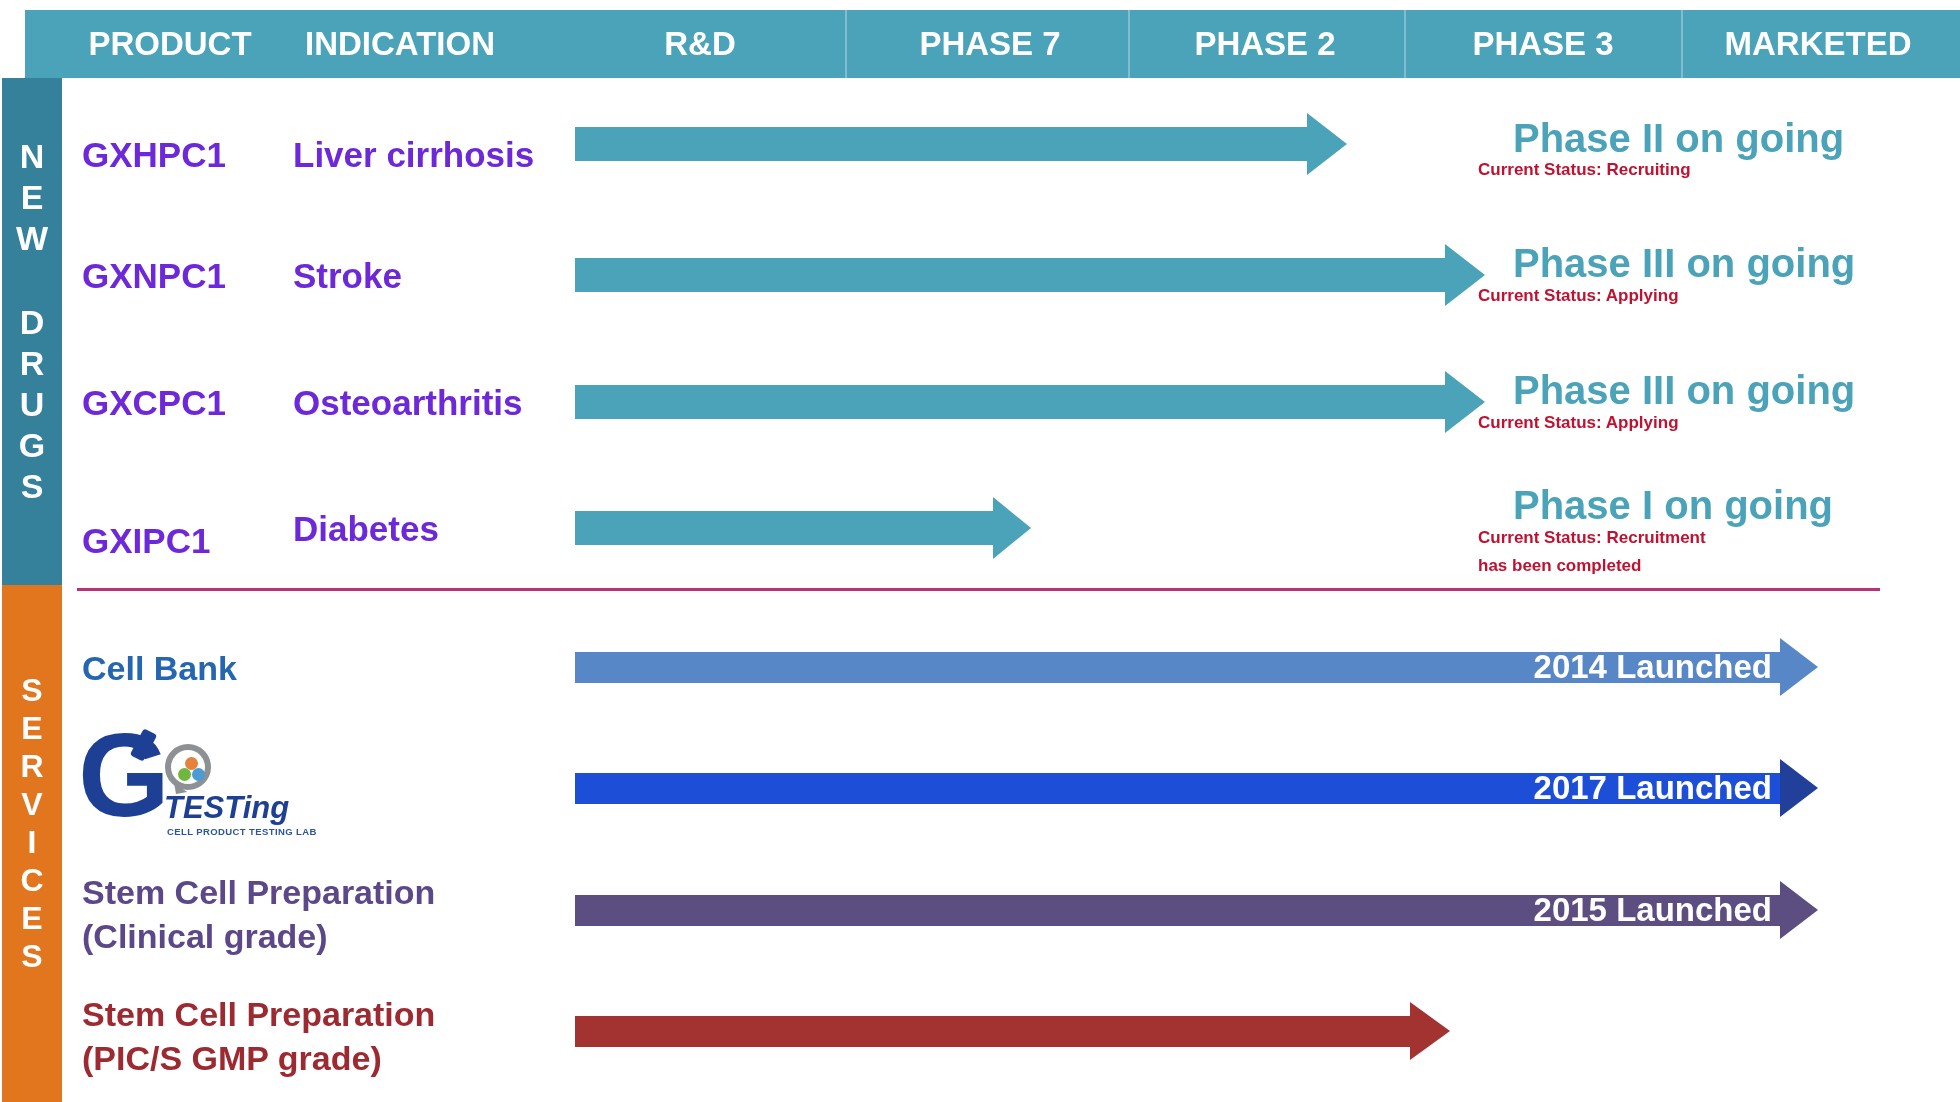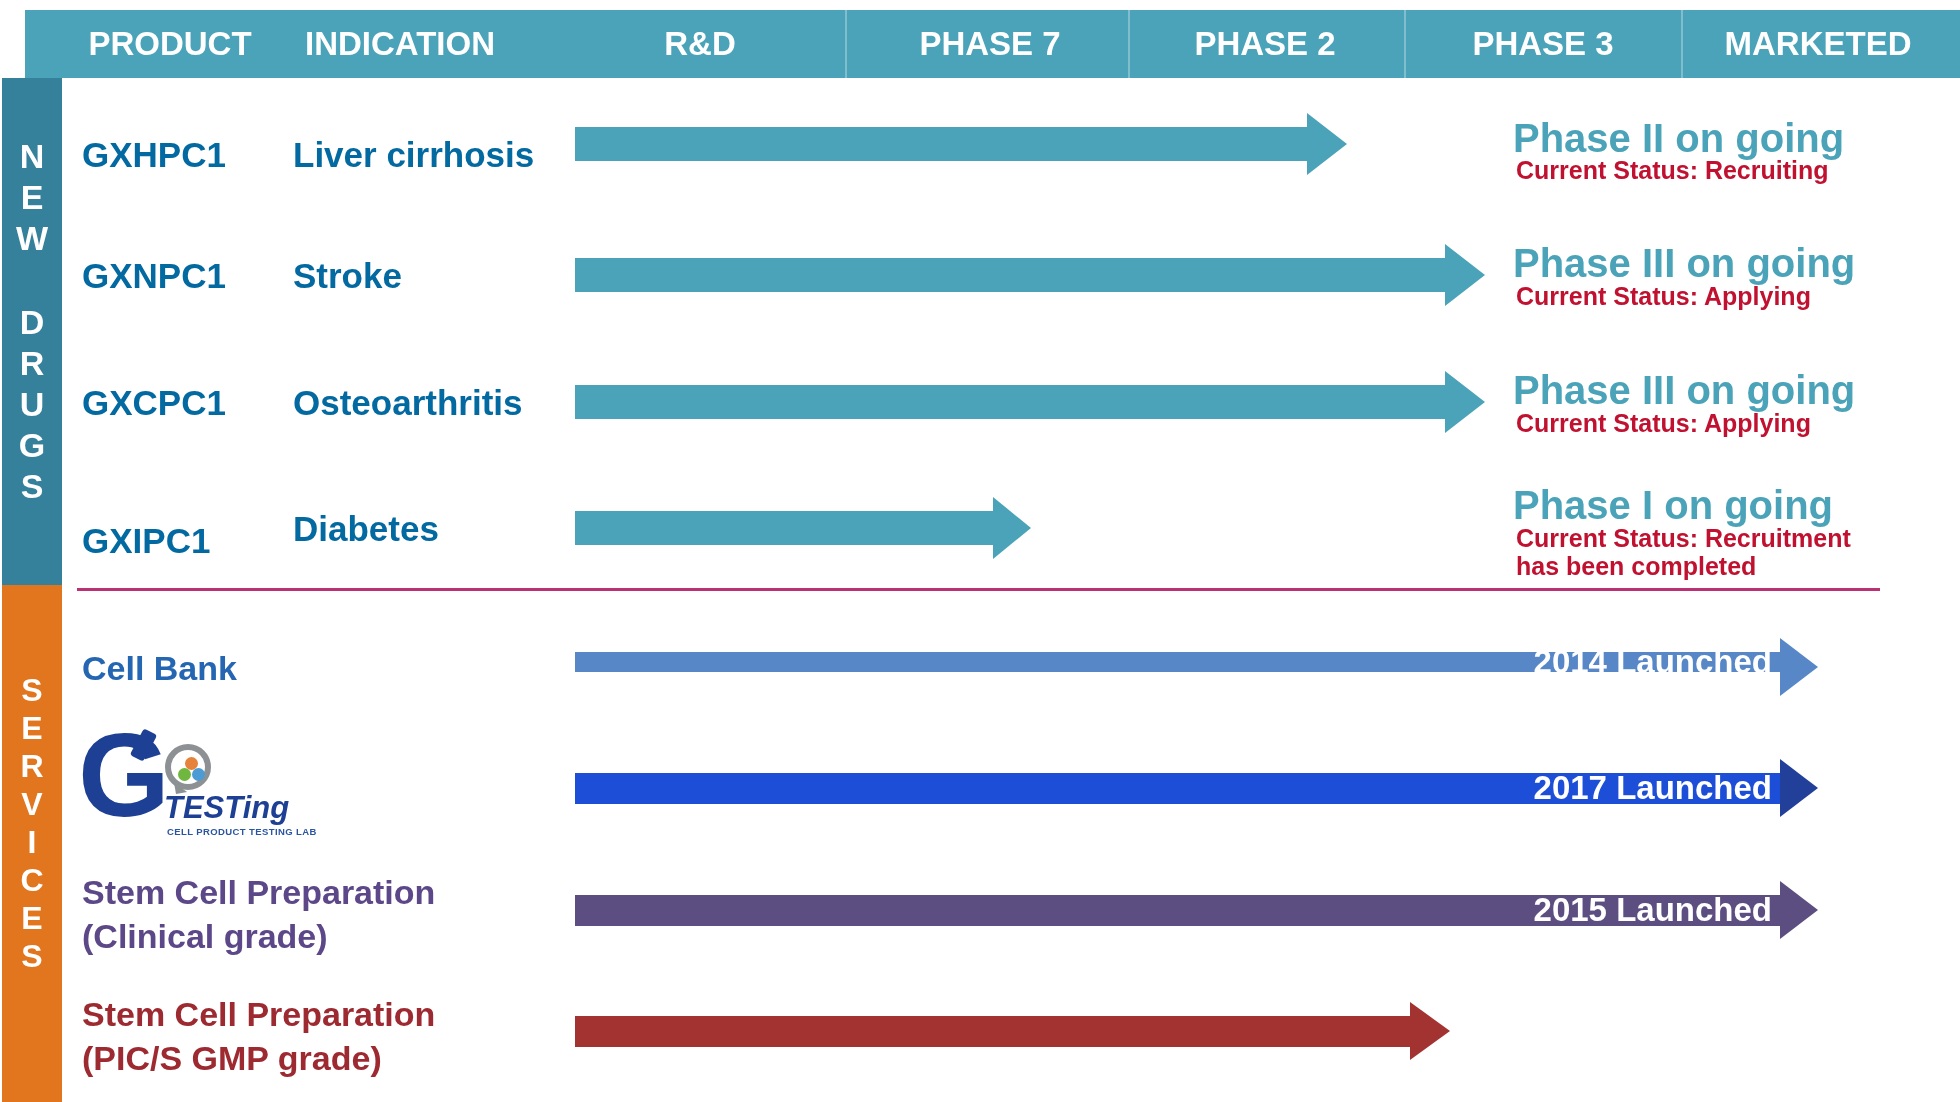--- a/index.html
+++ b/index.html
@@ -15,33 +15,33 @@
   
   .side{position:absolute;left:2px;width:60px;display:flex;flex-direction:column;align-items:center;}
   .side-new{top:78px;height:507px;background:#35809B;padding-top:58px;box-sizing:border-box;}
   .side-services{top:585px;height:517px;background:#E2761F;padding-top:86px;box-sizing:border-box;}
   .letter-col{display:flex;flex-direction:column;align-items:center;}
   .side-new .vletter{line-height:41px;font-size:34px;font-weight:bold;color:#ffffff;}
   .side-services .vletter{line-height:38px;font-size:32px;font-weight:bold;color:#ffffff;}
   .word-gap{height:43px;}
 
   
-  .product,.indication{position:absolute;font-size:35px;font-weight:bold;color:#0369a1;
+  .product,.indication{position:absolute;font-size:35px;font-weight:bold;color:#6d28d9;
         line-height:42px;white-space:nowrap;}
   .product{left:82px;}
   .indication{left:293px;}
   .svc{position:absolute;left:82px;font-size:34px;font-weight:bold;line-height:44px;white-space:nowrap;}
   .c-blue{color:#2566B2;}
   .c-purple{color:#5C4889;}
   .c-red{color:#9E2A31;}
 
   
   .phase{position:absolute;left:1513px;font-size:40px;font-weight:bold;color:#4AA3B8;
          line-height:44px;white-space:nowrap;}
-  .status{position:absolute;left:1516px;font-size:25px;font-weight:bold;color:#C01230;
+  .status{position:absolute;left:1478px;font-size:17px;font-weight:bold;color:#C01230;
           line-height:28px;white-space:nowrap;}
 
   
   .arrow{position:absolute;}
   .abody{position:absolute;left:0;}
   .ahead{position:absolute;top:0;width:0;height:0;}
   .albl{position:absolute;right:8px;top:50%;transform:translateY(-50%);
         color:#ffffff;font-weight:bold;font-size:33px;white-space:nowrap;}
 
   
@@ -183,21 +183,21 @@
       </div>
     <div class="ahead" style="left: 870px; border-top: 31px solid transparent; border-bottom: 31px solid transparent; border-left: 40px solid rgb(74, 163, 184);"></div>
   </div>
   <div class="arrow" style="left: 575px; top: 497px; width: 456px; height: 62px;">
     <div class="abody" style="top: 14px; height: 34px; width: 418px; background: rgb(74, 163, 184);">
         <span class="albl"></span>
       </div>
     <div class="ahead" style="left: 418px; border-top: 31px solid transparent; border-bottom: 31px solid transparent; border-left: 38px solid rgb(74, 163, 184);"></div>
   </div>
   <div class="arrow" style="left: 575px; top: 638px; width: 1243px; height: 58px;">
-    <div class="abody" style="top: 13.5px; height: 20px; width: 1205px; background: rgb(87, 135, 199);">
+    <div class="abody" style="top: 13.5px; height: 31px; width: 1205px; background: rgb(87, 135, 199);">
         <span class="albl">2014 Launched</span>
       </div>
     <div class="ahead" style="left: 1205px; border-top: 29px solid transparent; border-bottom: 29px solid transparent; border-left: 38px solid rgb(87, 135, 199);"></div>
   </div>
   <div class="arrow" style="left: 575px; top: 759px; width: 1243px; height: 58px;">
     <div class="abody" style="top: 13.5px; height: 31px; width: 1205px; background: #1d4ed8;">
         <span class="albl">2017 Launched</span>
       </div>
     <div class="ahead" style="left: 1205px; border-top: 29px solid transparent; border-bottom: 29px solid transparent; border-left: 38px solid rgb(34, 63, 153);"></div>
   </div>

